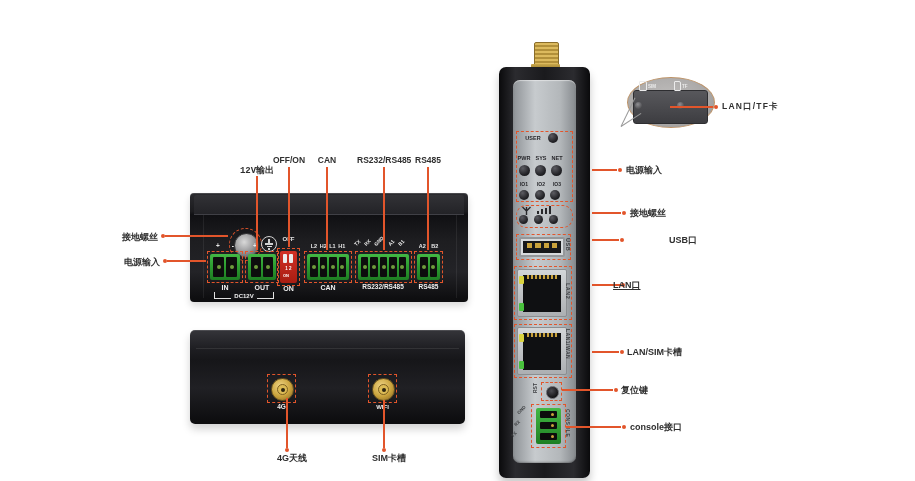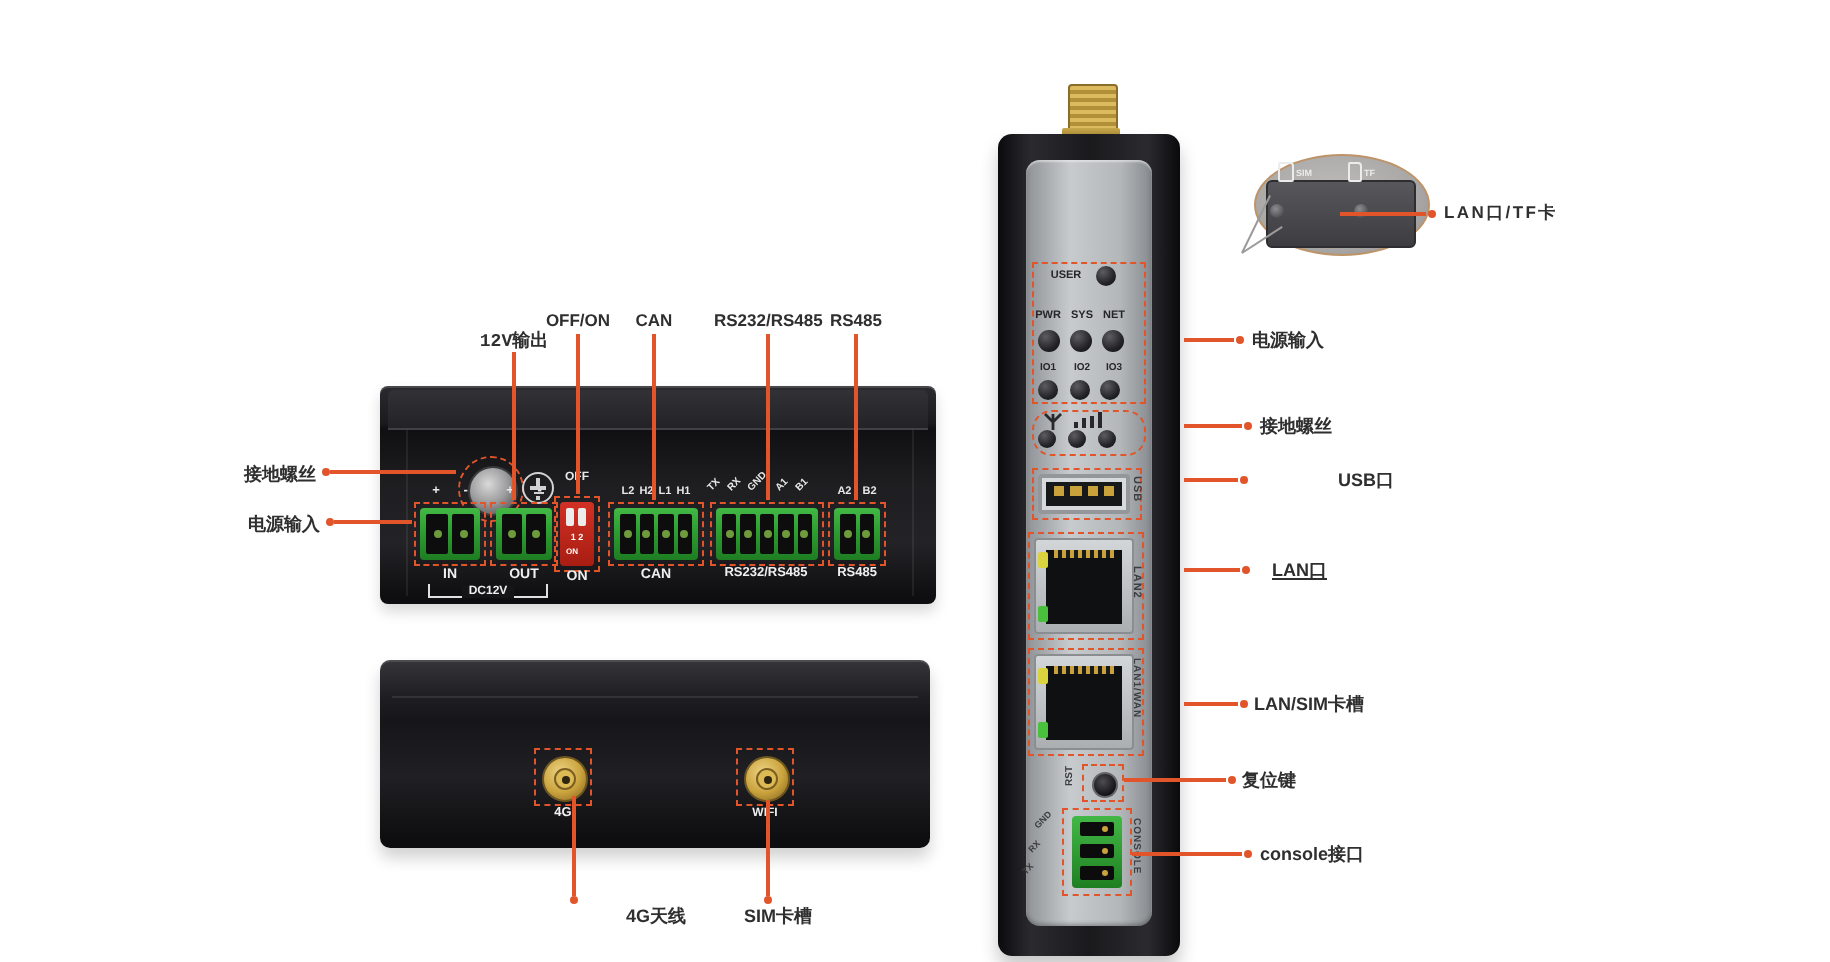--- a/index.html
+++ b/index.html
@@ -157,21 +157,21 @@
   <div class="dash" style="left:368px;top:374px;width:29px;height:29px;"></div>
   <div class="abs" style="left:372px;top:378px;width:21px;height:21px;border-radius:50%;border:1px solid #6e5620;
               background:radial-gradient(circle at 40% 35%,#eed486,#c9a23b 55%,#8f6d28 90%);">
     <div class="abs" style="left:5px;top:5px;width:9px;height:9px;border-radius:50%;background:#dcbb55;border:1px solid #7c5f20;"></div>
     <div class="abs" style="left:8.5px;top:8.5px;width:4px;height:4px;border-radius:50%;background:#2e2510;"></div>
   </div>
   <div class="dt" style="left:368px;top:404px;width:29px;font-size:6px;">WIFI</div>
 
   <div class="linev" style="left:286px;top:398px;height:50px;"></div>
   <div class="dot" style="left:285px;top:448px;"></div>
-  <div class="co co-c" style="left:270px;top:452px;width:44px;margin-left:36px;">4G天线</div>
+  <div class="co co-c" style="left:270px;top:452px;width:44px;">4G天线</div>
   <div class="linev" style="left:383px;top:400px;height:48px;"></div>
   <div class="dot" style="left:382px;top:448px;"></div>
   <div class="co co-c" style="left:363px;top:452px;width:52px;">SIM卡槽</div>
 
   <div class="abs" style="left:534px;top:42px;width:23px;height:24px;border:1px solid #8a6d2a;border-radius:2px 2px 0 0;
               background:repeating-linear-gradient(180deg,#dcba5e 0 2px,#b2903a 2px 4px);"></div>
   <div class="abs" style="left:531px;top:64px;width:29px;height:7px;border-radius:1px;background:linear-gradient(180deg,#caa94c,#8f7126);"></div>
 
   <div class="abs" style="left:499px;top:67px;width:91px;height:411px;border-radius:7px;
               background:linear-gradient(90deg,#0a0a0c,#2b2b2f 18%,#1a1a1d 50%,#2b2b2f 82%,#0a0a0c);
@@ -288,21 +288,21 @@
   <div class="lineh" style="left:592px;top:212px;width:29px;"></div>
   <div class="dot" style="left:622px;top:211px;"></div>
   <div class="co" style="left:630px;top:207px;">接地螺丝</div>
 
   <div class="lineh" style="left:592px;top:239px;width:27px;"></div>
   <div class="dot" style="left:620px;top:238px;"></div>
   <div class="co" style="left:627px;top:234px;margin-left:42px;">USB口</div>
 
   <div class="lineh" style="left:592px;top:284px;width:28px;"></div>
   <div class="dot" style="left:621px;top:283px;"></div>
-  <div class="co" style="left:636px;top:279px;text-decoration:underline;">LAN口</div>
+  <div class="co" style="left:613px;top:279px;text-decoration:underline;">LAN口</div>
 
   <div class="lineh" style="left:592px;top:351px;width:27px;"></div>
   <div class="dot" style="left:620px;top:350px;"></div>
   <div class="co" style="left:627px;top:346px;">LAN/SIM卡槽</div>
 
   <div class="lineh" style="left:562px;top:389px;width:51px;"></div>
   <div class="dot" style="left:614px;top:388px;"></div>
   <div class="co" style="left:621px;top:384px;">复位键</div>
 
   <div class="lineh" style="left:566px;top:426px;width:55px;"></div>

